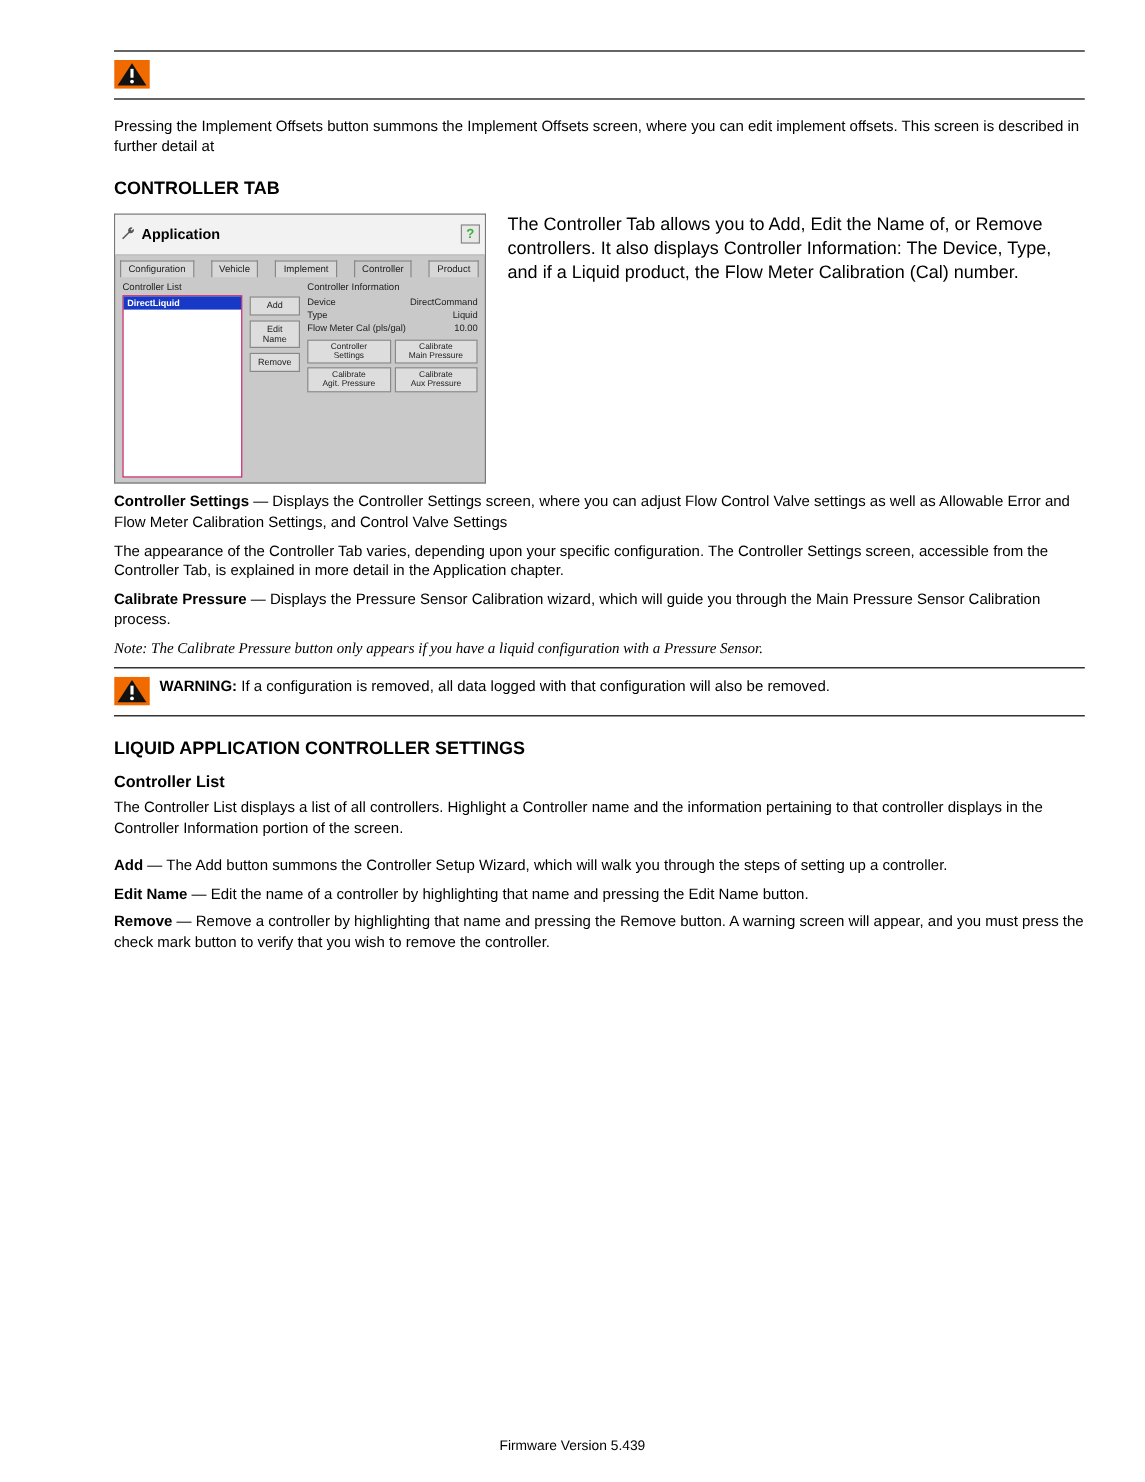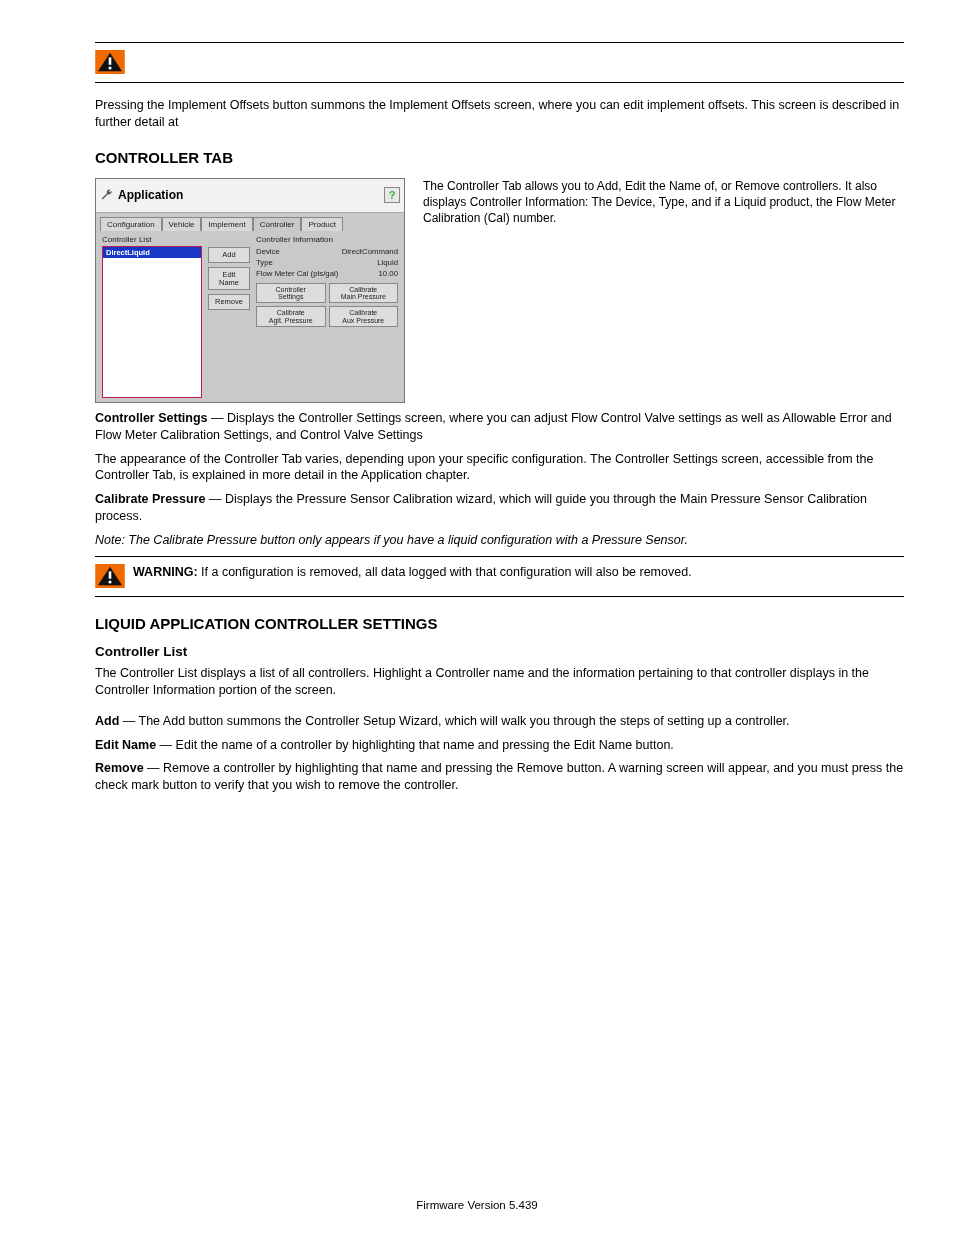--- a/index.html
+++ b/index.html
@@ -17,21 +17,21 @@
   .warn-icon {
     width: 30px; height: 24px; flex: 0 0 30px;
   }
   .warn-text { font-size: 12.5px; line-height: 1.35; }
   .warn-text b { font-weight: bold; }
   .para { font-size: 12.5px; line-height: 1.35; margin: 14px 0; }
   h2.section { font-size: 15px; font-weight: bold; text-transform: uppercase; margin: 18px 0 12px; }
   h3.sub { font-size: 13.5px; font-weight: bold; margin: 10px 0 6px; }
   .two-col { display: flex; align-items: flex-start; gap: 18px; }
   .two-col .imgbox { flex: 0 0 310px; }
-  .two-col .txt { flex: 1; font-size: 12px; line-height: 1.35; }
+  .two-col .txt { flex: 1; font-size: 15px; line-height: 1.35; }
   .term { font-size: 12.5px; line-height: 1.35; margin: 7px 0; }
   .term b { font-weight: bold; }
   .footer {
     position: absolute; bottom: 24px; left: 50px; right: 50px;
     display: flex; justify-content: center;
     font-size: 11.5px;
   }
   
   .app-window {
     width: 310px; height: 225px;
@@ -48,21 +48,21 @@
     display: flex; align-items: center; padding: 0 4px;
     border-bottom: 1px solid #aaa;
     justify-content: space-between;
   }
   .app-titlebar .ttl { display: flex; align-items: center; gap: 4px; font-weight: bold; font-size: 12px; color:#000;}
   .app-titlebar .help {
     width: 16px; height: 16px; border: 1px solid #888; background: #e8e8e8;
     display: flex; align-items: center; justify-content: center; font-weight: bold;
     font-size: 11px; color:#3bb03b;
   }
-  .app-tabs { display: flex; padding: 4px 4px 0 4px; gap: 0; }
+  .app-tabs { display: flex; padding: 4px 4px 0 4px; gap: 14px; }
   .app-tab {
     padding: 2px 6px; border: 1px solid #888; border-bottom: none;
     background: #d7d7d7; font-size: 8px;
   }
   .app-tab.active { background: #c9c9c9; }
   .app-body { flex: 1; padding: 4px 6px; display: flex; gap: 6px; }
   .clist-label { font-size: 8px; margin-bottom: 2px; }
   .clist-col { width: 100px; display:flex; flex-direction:column; }
   .clist {
     flex:1; background: #fff; border: 1px solid #be185d;
@@ -162,21 +162,21 @@
         </div>
       </div>
     </div>
   </div>
   <div class="txt">The Controller Tab allows you to Add, Edit the Name of, or Remove controllers. It also displays Controller Information: The Device, Type, and if a Liquid product, the Flow Meter Calibration (Cal) number.</div>
 </div>
 
 <p class="term"><b>Controller Settings</b><span> — Displays the Controller Settings screen, where you can adjust Flow Control Valve settings as well as Allowable Error and Flow Meter Calibration Settings, and Control Valve Settings</span></p>
 <p class="term">The appearance of the Controller Tab varies, depending upon your specific configuration. The Controller Settings screen, accessible from the Controller Tab, is explained in more detail in the Application chapter.</p>
 <p class="term"><b>Calibrate Pressure</b><span> — Displays the Pressure Sensor Calibration wizard, which will guide you through the Main Pressure Sensor Calibration process.</span></p>
-<p class="term" style="font-style:italic;">Note: The Calibrate Pressure button only appears if you have a liquid configuration with a Pressure Sensor.</p>
+<p class="term" style="font-style:italic;font-family:Liberation Serif, serif;">Note: The Calibrate Pressure button only appears if you have a liquid configuration with a Pressure Sensor.</p>
 
 <hr class="rule">
 <div class="warn-row">
   <svg class="warn-icon" viewBox="0 0 32 26">
     <rect x="0" y="0" width="32" height="26" fill="#f06a00"></rect>
     <polygon points="16,3 29,23 3,23" fill="#111"></polygon>
     <rect x="14.6" y="8" width="2.8" height="8" fill="#fff"></rect>
     <circle cx="16" cy="19.5" r="1.7" fill="#fff"></circle>
   </svg>
   <div class="warn-text">

